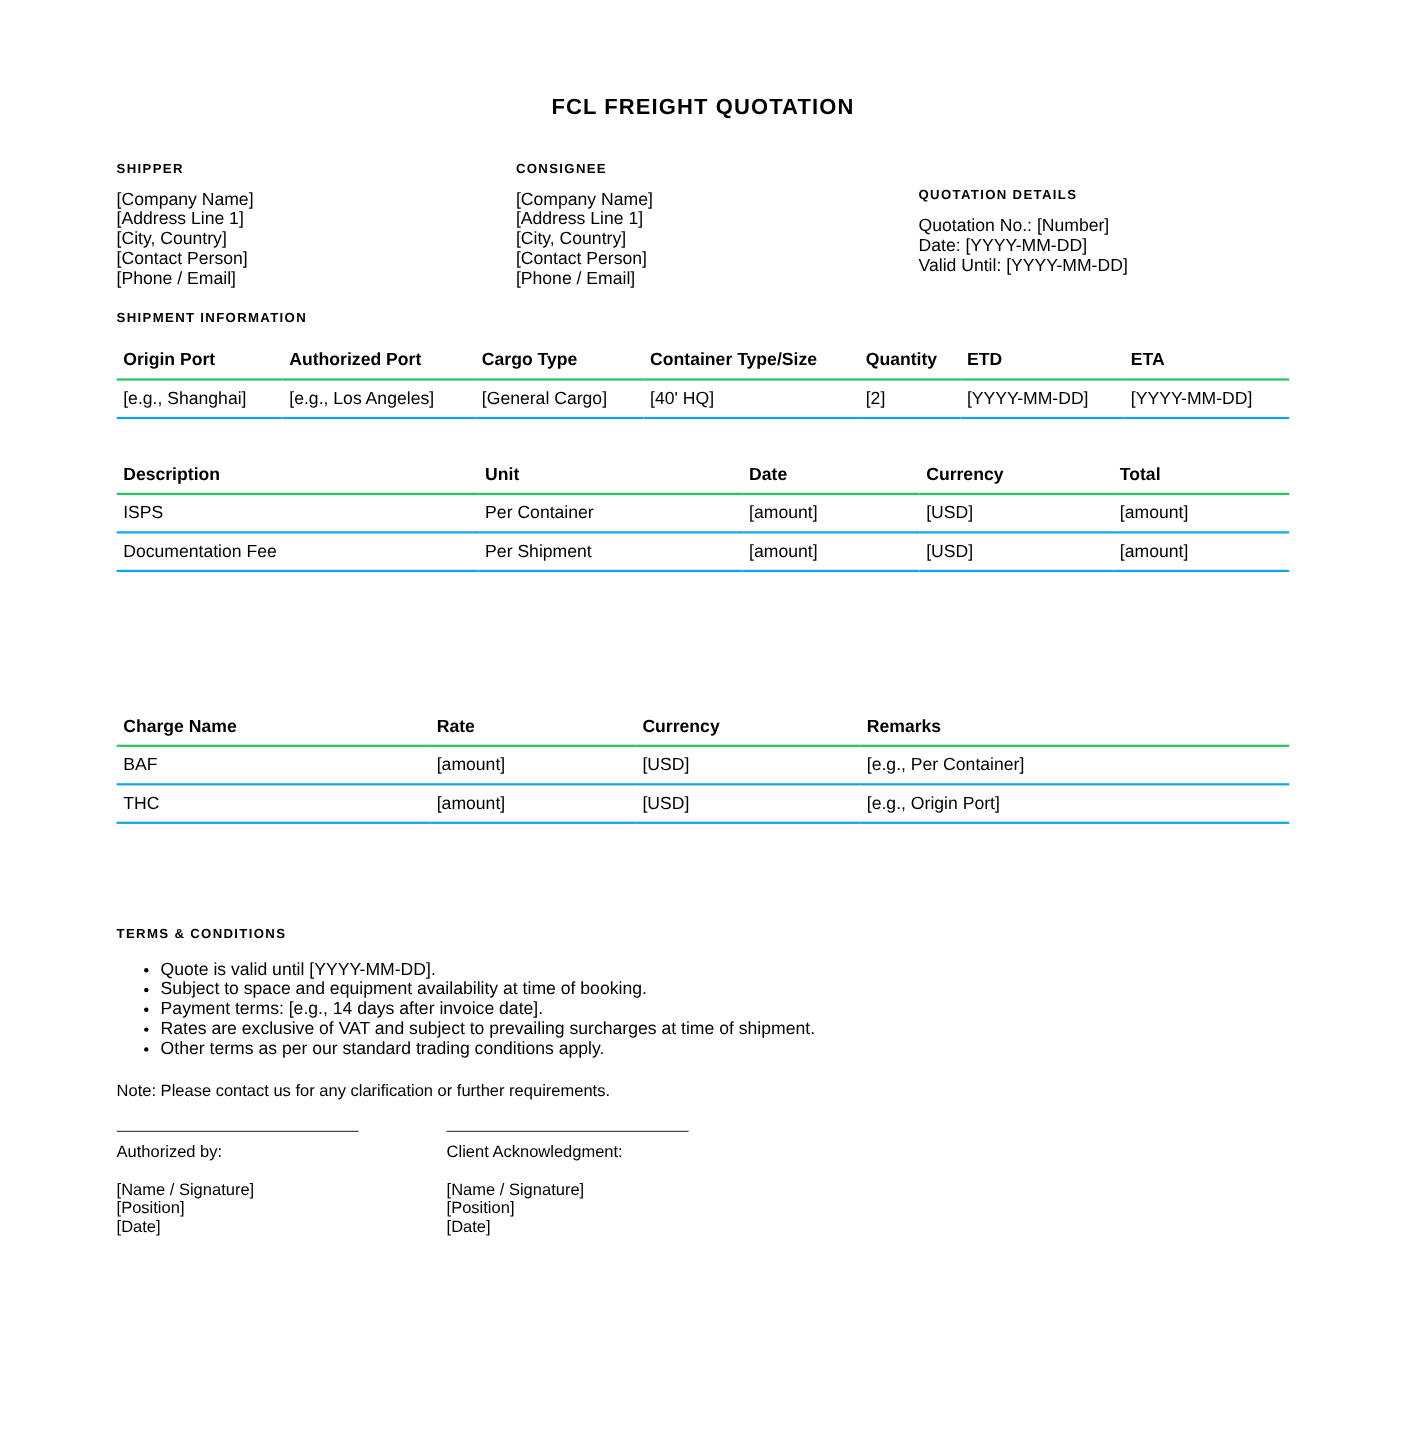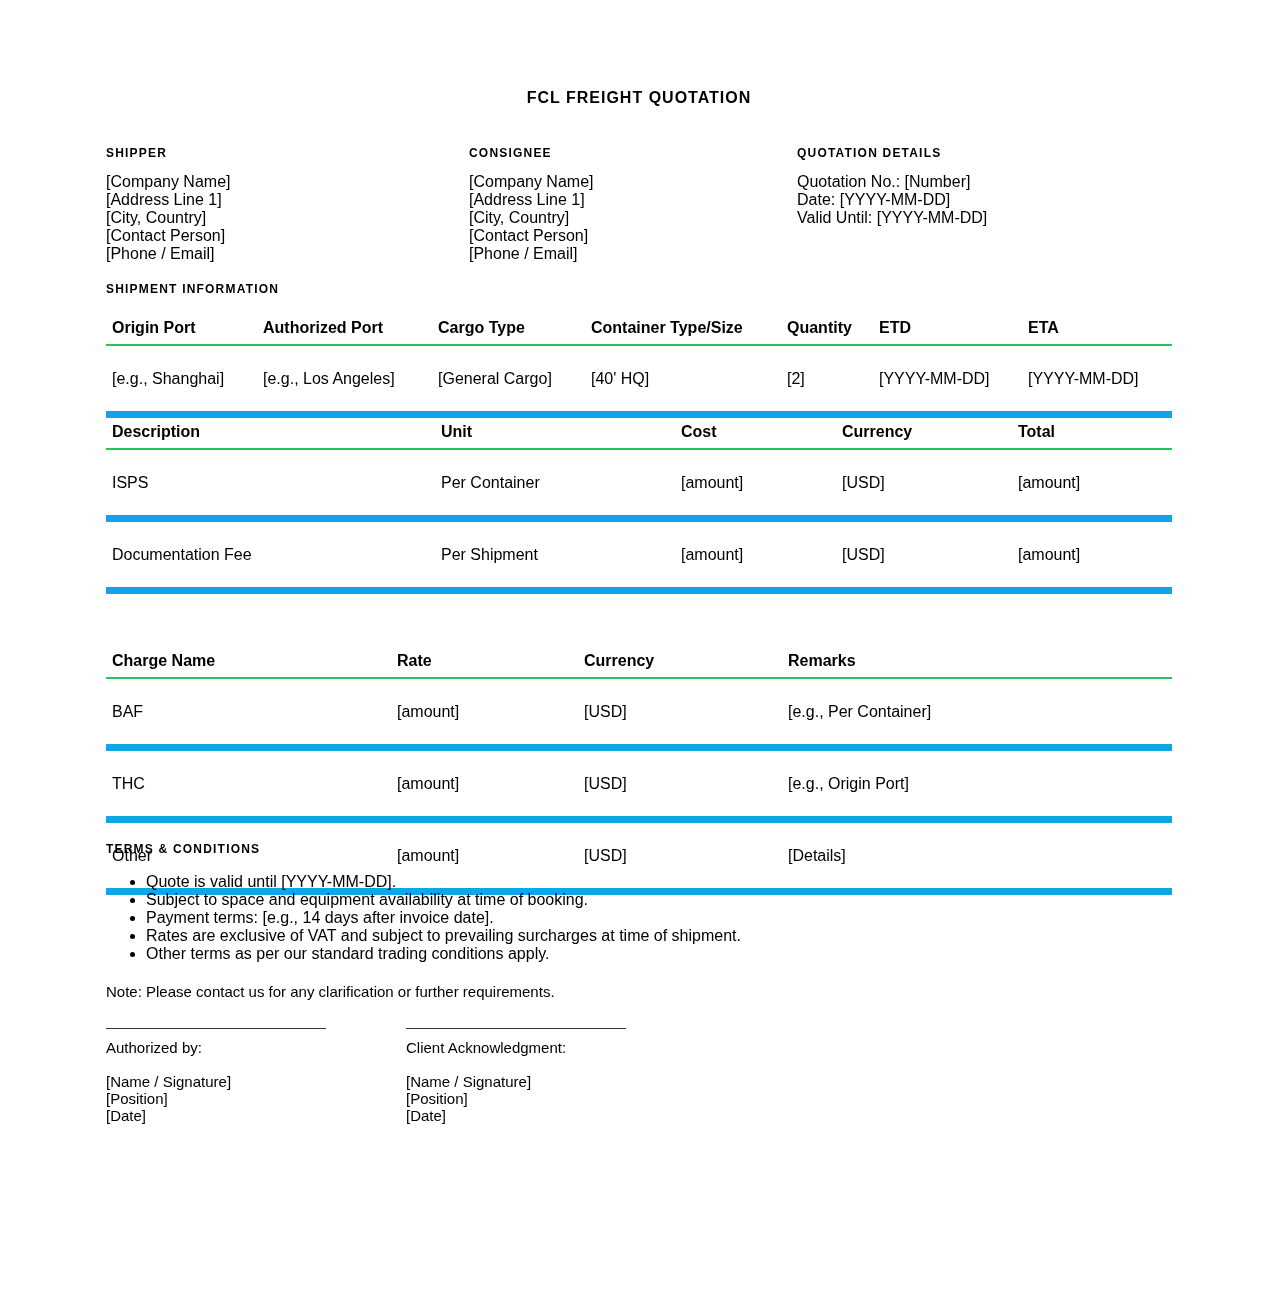--- a/index.html
+++ b/index.html
@@ -1,26 +1,26 @@
 <!DOCTYPE html>
 <html><head>
 <meta charset="utf-8">
 <style>
   html, body { margin: 0; padding: 0; background: #ffffff; }
   body { width: 1278px; height: 1300px; font-family: "Liberation Sans", sans-serif; color: #000; position: relative; }
   .page { position: absolute; left: 106px; top: 0; width: 1066px; }
-  h1.title { position: absolute; top: 84px; left: 0; width: 1066px; margin: 0; text-align: center; font-size: 16px; font-weight: bold; letter-spacing: 1px; line-height: 28px; }
+  h1.title { position: absolute; top: 84px; left: 0; width: 1066px; margin: 0; text-align: center; font-size: 20px; font-weight: bold; letter-spacing: 1px; line-height: 28px; }
   .section-h { margin: 0; font-size: 12px; font-weight: bold; letter-spacing: 1.2px; line-height: 20px; }
   .parties { position: absolute; top: 143px; left: 0; width: 1066px; }
   .party { position: absolute; top: 0; }
   .party .lines { margin-top: 10px; font-size: 16px; line-height: 18px; }
   .party .lines div { white-space: nowrap; }
   table.grid { border-collapse: collapse; width: 1066px; font-size: 16px; }
   table.grid th { font-weight: bold; text-align: left; padding: 0 6px; height: 33px; vertical-align: middle; border-bottom: 2px solid #22c55e; }
-  table.grid td { text-align: left; padding: 16px 6px; height: 33px; vertical-align: middle; border-bottom: 7px solid #0ea5e9; }
+  table.grid td { text-align: left; padding: 0 6px; height: 33px; vertical-align: middle; border-bottom: 2px solid #0ea5e9; }
   table.grid td.bold { font-weight: bold; }
   .blk { position: absolute; left: 0; width: 1066px; }
   ul.terms { margin: 14px 0 0 0; padding-left: 40px; font-size: 16px; line-height: 18px; }
   ul.terms li { margin: 0; }
   .note { font-size: 15px; line-height: 18px; }
   .sig { position: absolute; top: 1028px; width: 220px; font-size: 15px; line-height: 17px; }
   .sig .line { border-top: 1px solid #333; height: 0; width: 220px; }
   .sig .label { margin-top: 10px; }
   .sig .details { margin-top: 17px; }
 </style>
@@ -45,21 +45,21 @@
     <div class="party" style="left:363px;">
       <h3 class="section-h">CONSIGNEE</h3>
       <div class="lines">
         <div>[Company Name]</div>
         <div>[Address Line 1]</div>
         <div>[City, Country]</div>
         <div>[Contact Person]</div>
         <div>[Phone / Email]</div>
       </div>
     </div>
-    <div class="party" style="left:691px;">
+    <div class="party" style="left:729px;margin-top:24px;">
       <h3 class="section-h">QUOTATION DETAILS</h3>
       <div class="lines">
         <div>Quotation No.: [Number]</div>
         <div>Date: [YYYY-MM-DD]</div>
         <div>Valid Until: [YYYY-MM-DD]</div>
       </div>
     </div>
   </div>
 
   <div class="blk" style="top:279px;">
@@ -105,21 +105,21 @@
         <col style="width:329px">
           <col style="width:240px">
           <col style="width:161px">
           <col style="width:176px">
           <col>
       </colgroup>
       <thead>
         <tr>
           <th>Description</th>
           <th>Unit</th>
-          <th>Cost</th>
+          <th>Date</th>
           <th>Currency</th>
           <th>Total</th>
         </tr>
       </thead>
       <tbody>
         <tr>
           <td>ISPS</td>
           <td>Per Container</td>
           <td>[amount]</td>
           <td>[USD]</td>
@@ -157,26 +157,20 @@
           <td>BAF</td>
           <td>[amount]</td>
           <td>[USD]</td>
           <td>[e.g., Per Container]</td>
         </tr>
         <tr>
           <td>THC</td>
           <td>[amount]</td>
           <td>[USD]</td>
           <td>[e.g., Origin Port]</td>
-        </tr>
-        <tr>
-          <td>Other</td>
-          <td>[amount]</td>
-          <td>[USD]</td>
-          <td>[Details]</td>
         </tr>
       </tbody>
     </table>
   </div>
 
   <div class="blk" style="top:826px;margin-top:13px;">
     <h3 class="section-h">TERMS &amp; CONDITIONS</h3>
     <ul class="terms">
       <li>Quote is valid until [YYYY-MM-DD].</li>
       <li>Subject to space and equipment availability at time of booking.</li>

